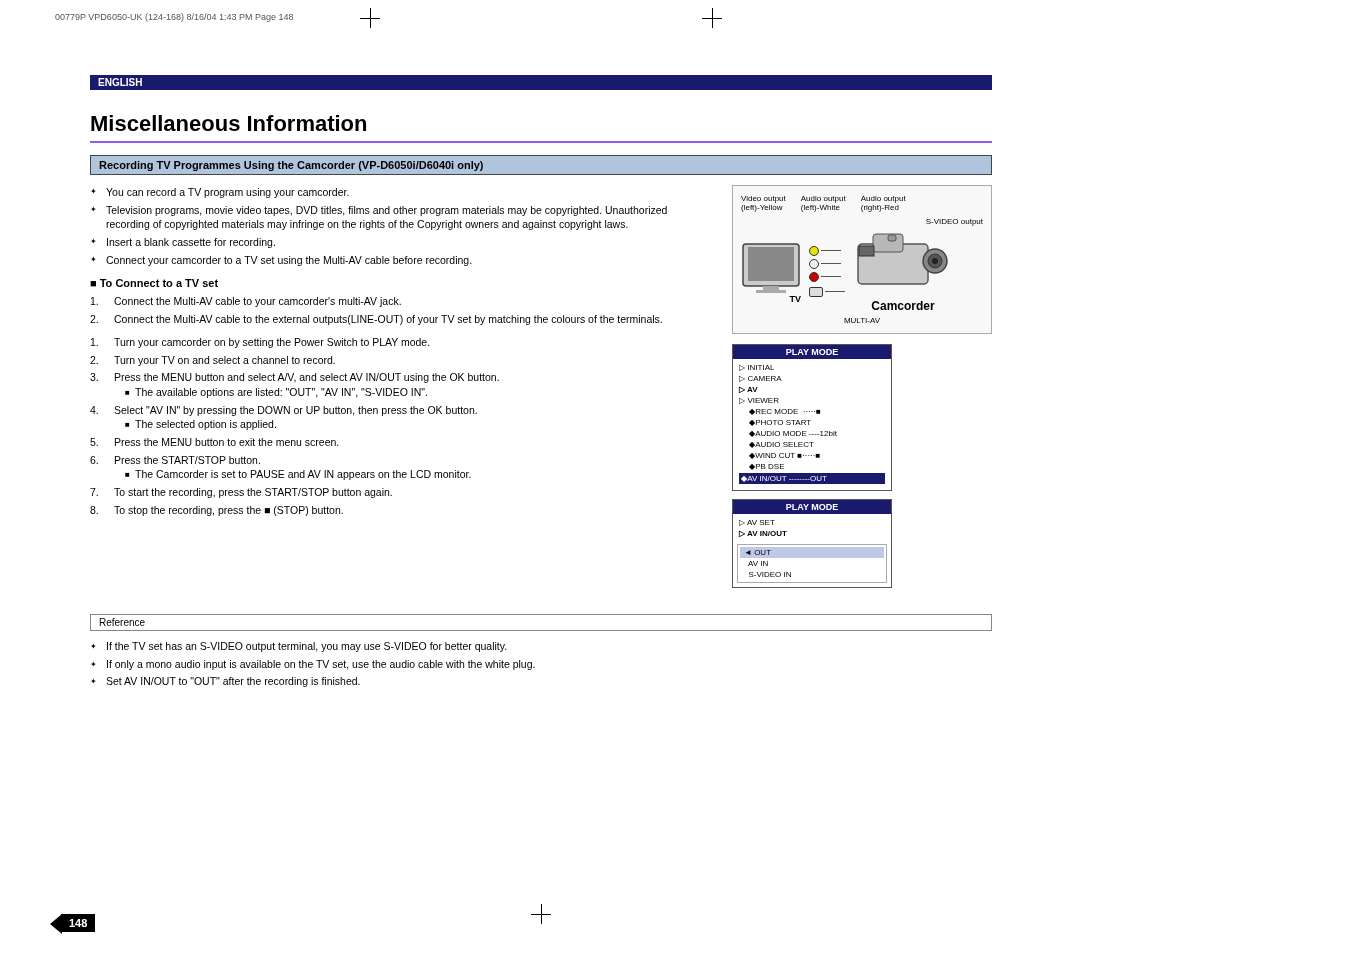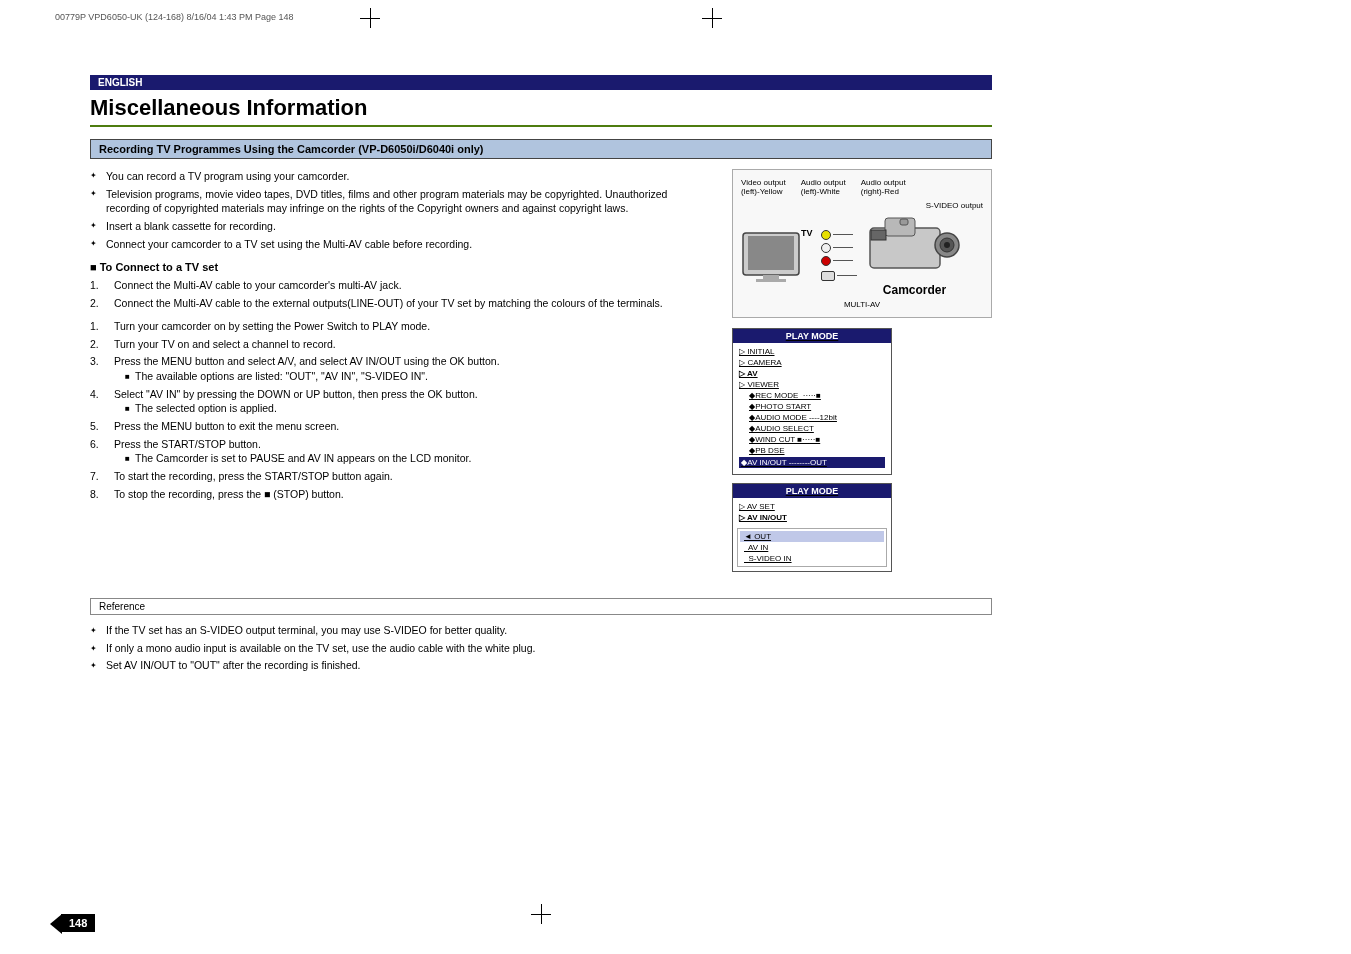--- a/index.html
+++ b/index.html
@@ -65,29 +65,29 @@
     }
 
     
     .english-badge {
       display: inline-block;
       background: #1a1a6e;
       color: #fff;
       font-weight: bold;
       font-size: 10px;
       padding: 2px 8px;
-      margin-bottom: 5px;
+      margin-bottom: 21px;
     }
 
     
     .main-title {
       font-size: 22px;
       font-weight: bold;
       color: #000;
-      border-bottom: 2px solid #4d7c0f;
+      border-bottom: 2px solid #8b5cf6;
       padding-bottom: 4px;
       margin-bottom: 12px;
     }
 
     
     .section-heading {
       background: #b0c4de;
       border: 1px solid #444;
       padding: 3px 8px;
       font-weight: bold;
@@ -187,21 +187,20 @@
       position: relative;
       margin-bottom: 10px;
     }
 
     
     .menu-box {
       border: 1px solid #555;
       background: #fff;
       width: 160px;
       margin-bottom: 8px;
-      text-decoration: underline;
     }
     .menu-title-bar {
       background: #1a1a6e;
       color: #fff;
       font-size: 9px;
       font-weight: bold;
       padding: 2px 5px;
       text-align: center;
     }
     .menu-content {
@@ -338,21 +337,21 @@
           <div style="font-size:8px; display:flex; gap:15px; margin-bottom:5px;">
             <span>Video output<br>(left)-Yellow</span>
             <span>Audio output<br>(left)-White</span>
             <span>Audio output<br>(right)-Red</span>
           </div>
           <div style="font-size:8px; text-align:right; margin-bottom:3px;">
             <span>S-VIDEO output</span>
           </div>
           <div style="display:flex; align-items:center; gap:8px;">
 
-            <div style="display:flex; flex-direction:row; align-items:flex-start;">
+            <div style="display:flex; flex-direction:column; align-items:flex-end;">
 
               <svg width="60" height="55" viewBox="0 0 60 55">
                 <rect x="2" y="5" width="56" height="42" rx="3" fill="#ccc" stroke="#444" stroke-width="1.5"></rect>
                 <rect x="7" y="8" width="46" height="34" fill="#888"></rect>
                 <rect x="22" y="47" width="16" height="5" fill="#aaa"></rect>
                 <rect x="15" y="51" width="30" height="3" fill="#aaa"></rect>
               </svg>
               <span style="font-size:9px; font-weight:bold;">TV</span>
             </div>
 

